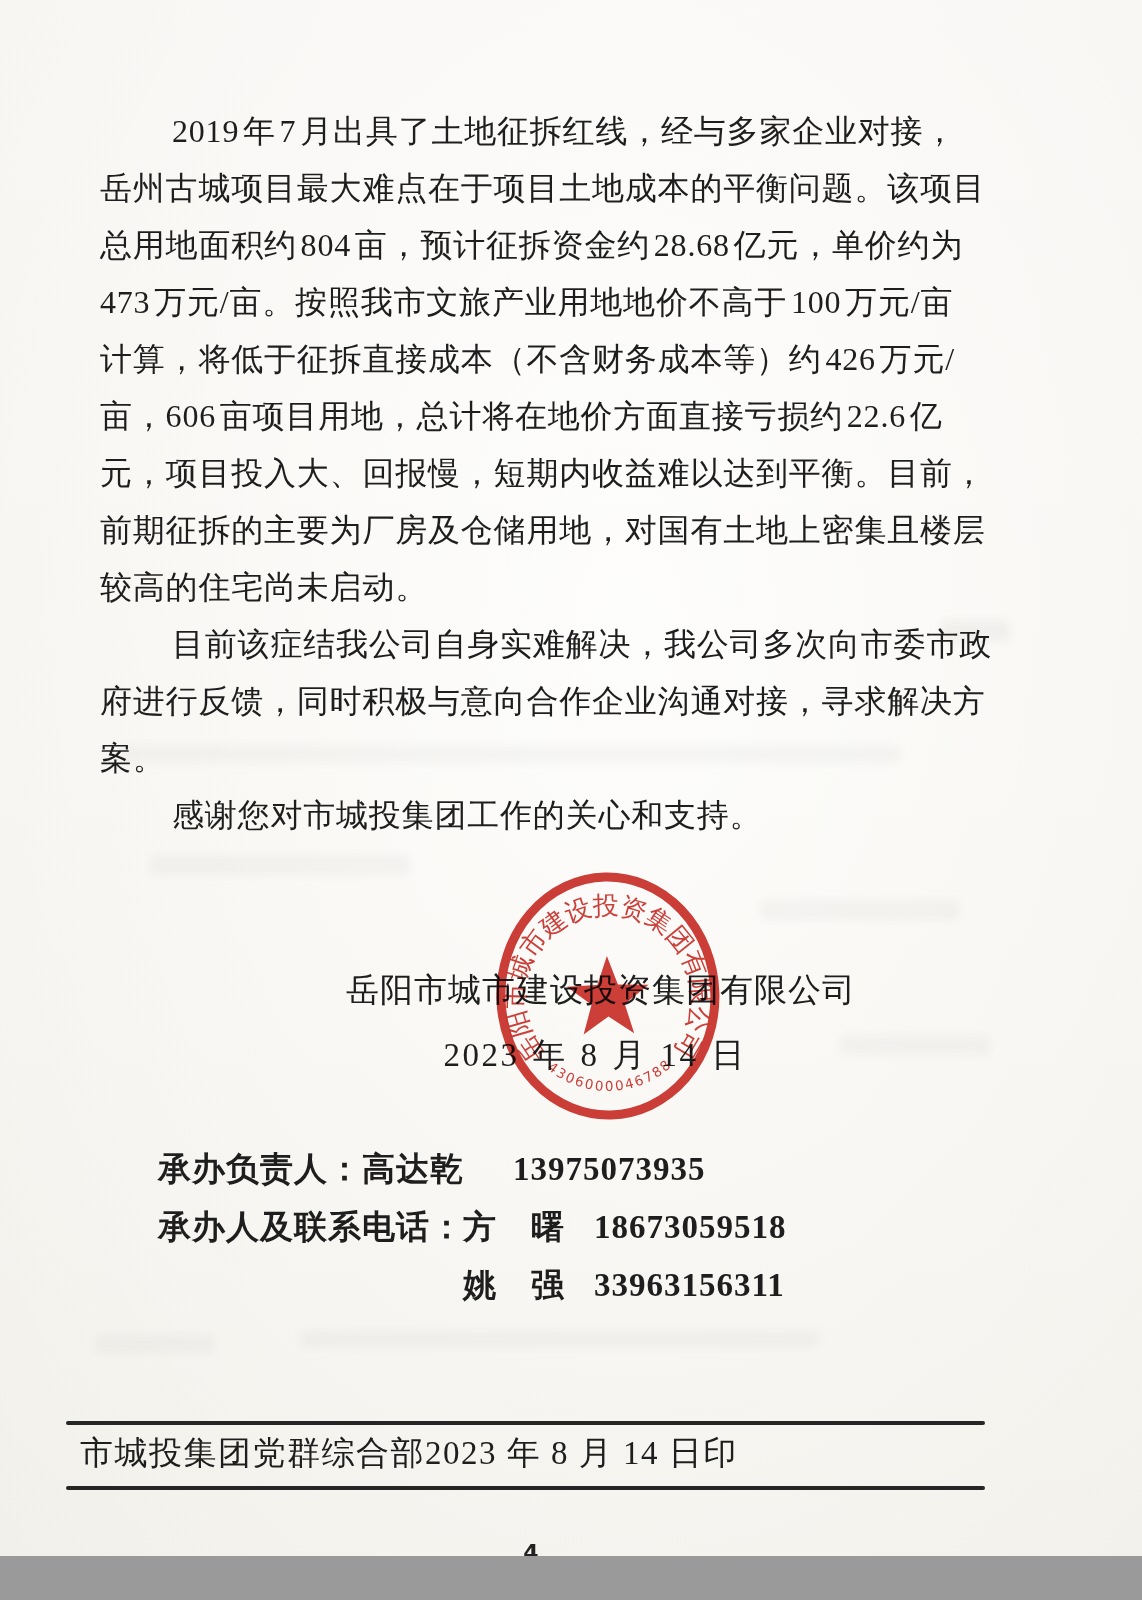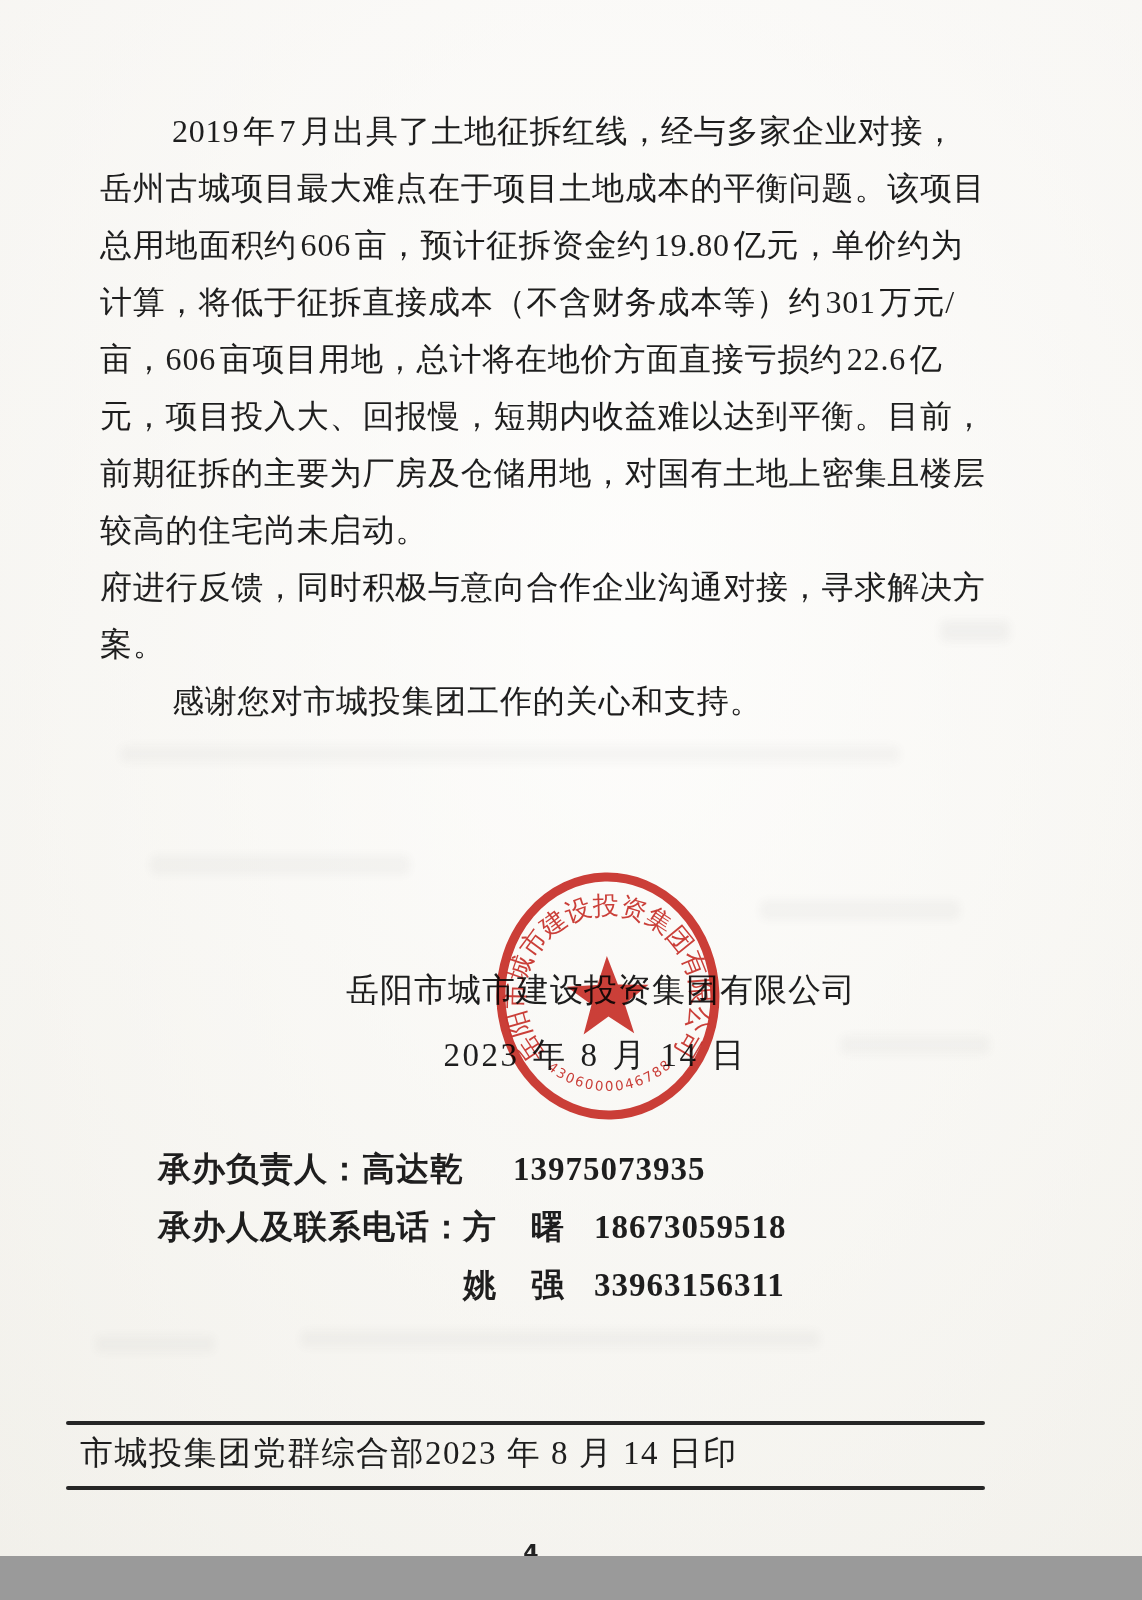--- a/index.html
+++ b/index.html
@@ -84,26 +84,28 @@
   <div class="smudge s2"></div>
   <div class="smudge s3"></div>
   <div class="smudge s4"></div>
   <div class="smudge s5"></div>
   <div class="smudge s6"></div>
   <div class="smudge s7"></div>
 
   <div class="body-text">
     <div class="line indent">2019 年 7 月出具了土地征拆红线，经与多家企业对接，</div>
     <div class="line">岳州古城项目最大难点在于项目土地成本的平衡问题。该项目</div>
-    <div class="line">总用地面积约 606 亩，预计征拆资金约 19.80 亿元，单价约为</div>
-    <div class="line">计算，将低于征拆直接成本（不含财务成本等）约 301 万元/</div>
+    <div class="line">总用地面积约 804 亩，预计征拆资金约 28.68 亿元，单价约为</div>
+    <div class="line">473 万元/亩。按照我市文旅产业用地地价不高于 100 万元/亩</div>
+    <div class="line">计算，将低于征拆直接成本（不含财务成本等）约 426 万元/</div>
     <div class="line">亩，606 亩项目用地，总计将在地价方面直接亏损约 22.6 亿</div>
     <div class="line">元，项目投入大、回报慢，短期内收益难以达到平衡。目前，</div>
     <div class="line">前期征拆的主要为厂房及仓储用地，对国有土地上密集且楼层</div>
     <div class="line">较高的住宅尚未启动。</div>
+    <div class="line indent">目前该症结我公司自身实难解决，我公司多次向市委市政</div>
     <div class="line">府进行反馈，同时积极与意向合作企业沟通对接，寻求解决方</div>
     <div class="line">案。</div>
     <div class="line indent">感谢您对市城投集团工作的关心和支持。</div>
   </div>
 
   <div class="sig-company">岳阳市城市建设投资集团有限公司</div>
   <div class="sig-date">2023 年 8 月 14 日</div>
 
   <svg class="seal" viewBox="0 0 244 262" width="244" height="262">
     <defs>

